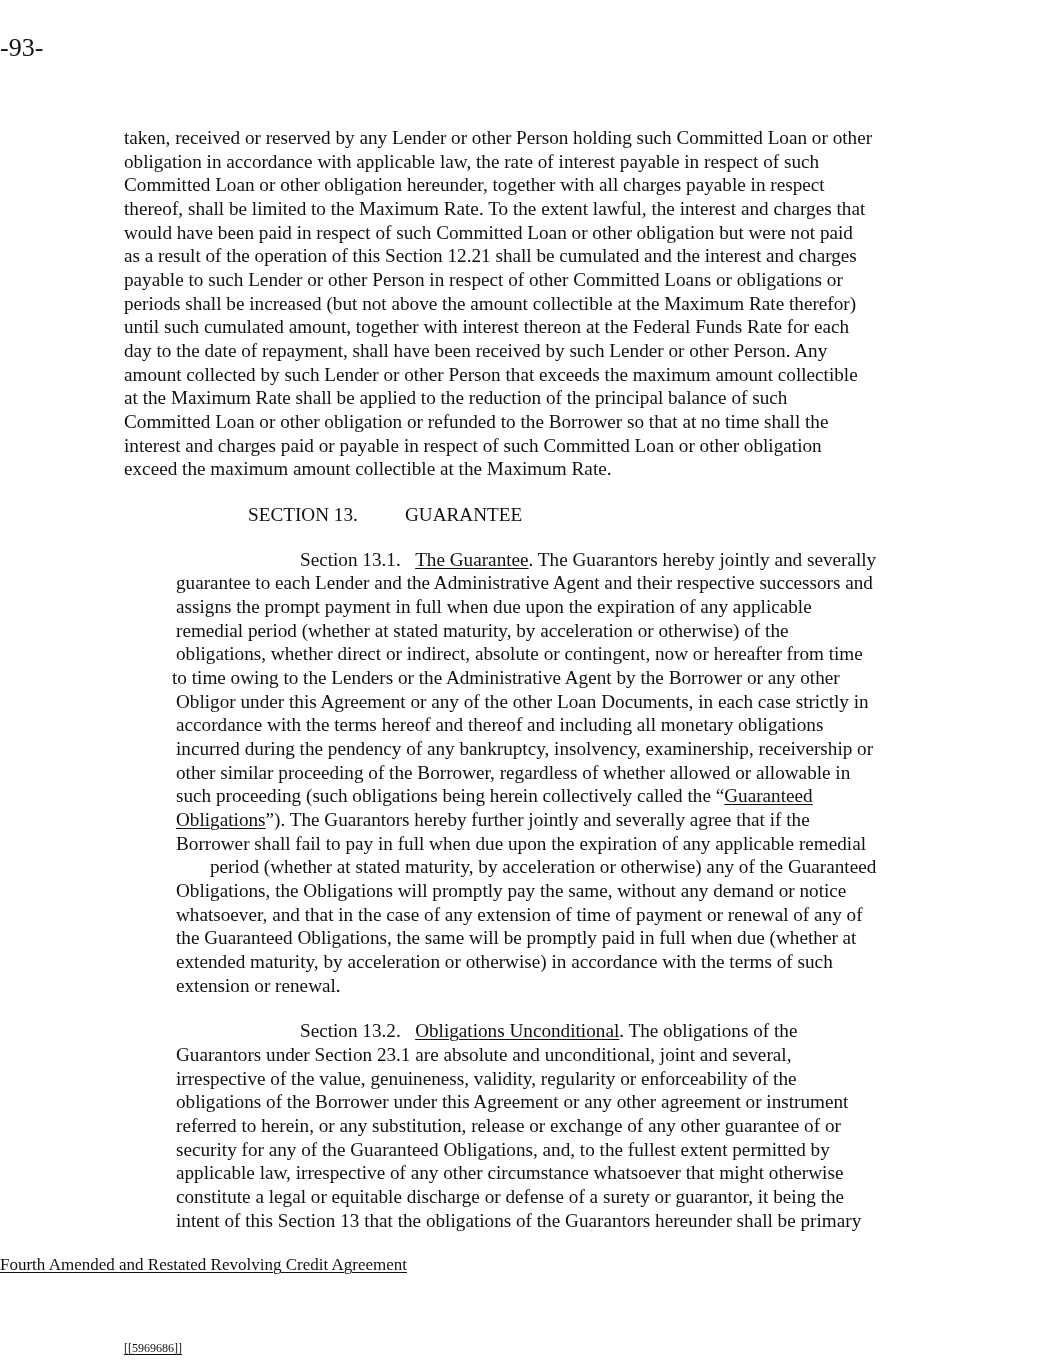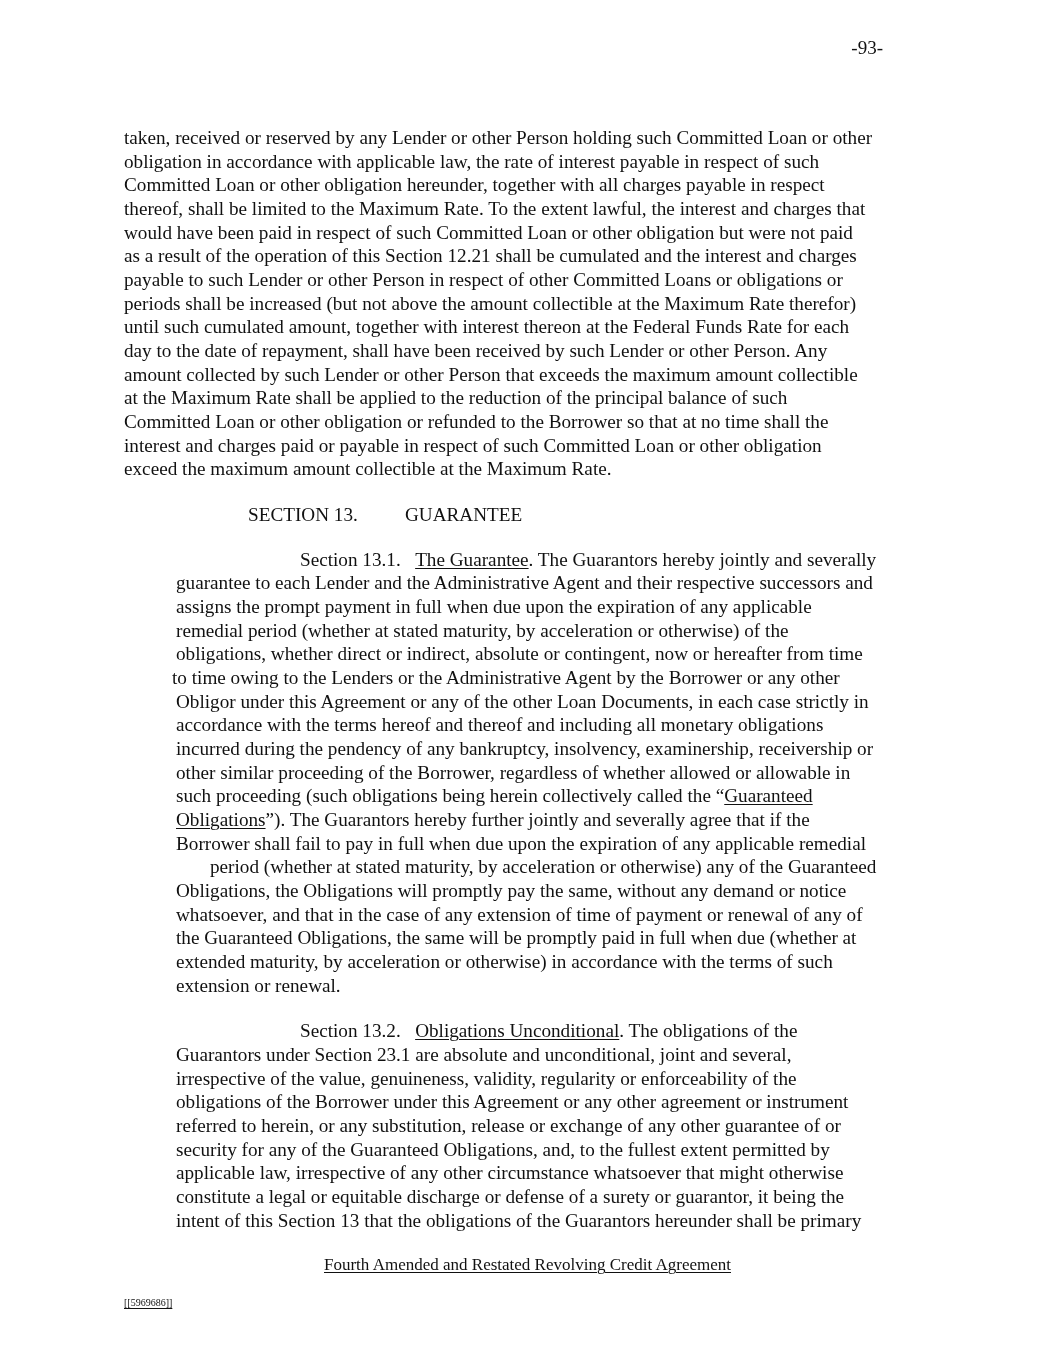--- a/index.html
+++ b/index.html
@@ -3,34 +3,34 @@
 <meta charset="utf-8">
 <style>
   html, body { margin: 0; padding: 0; background: #ffffff; }
   body {
     width: 1055px; height: 1365px; position: relative; overflow: hidden;
     font-family: "Liberation Serif", "DejaVu Serif", serif;
     color: #111111;
   }
   .page-num {
     position: absolute; top: 36px; left: 0; width: 883px;
-    text-align: right; font-size: 19px; line-height: 24px;
+    text-align: left; font-size: 26px; line-height: 24px;
   }
   .line {
     position: absolute; white-space: nowrap;
     font-size: 19.2px; line-height: 24px;
   }
   .u { text-decoration: underline; text-underline-offset: 2px; text-decoration-thickness: 1px; }
   .footer-title {
-    position: absolute; top: 1254px; left: 0; width: 1055px; text-align: center;
+    position: absolute; top: 1254px; left: 0; width: 1055px; text-align: left;
     font-size: 17px; line-height: 22px;
   }
   .doc-id {
-    position: absolute; top: 1296px; left: 124px;
-    font-size: 10px; line-height: 14px;
+    position: absolute; top: 1341px; left: 124px;
+    font-size: 12px; line-height: 14px;
   }
 </style>
 </head>
 <body>
 
 <div>
 
   <div class="page-num">-93-</div>
 
   <div>

